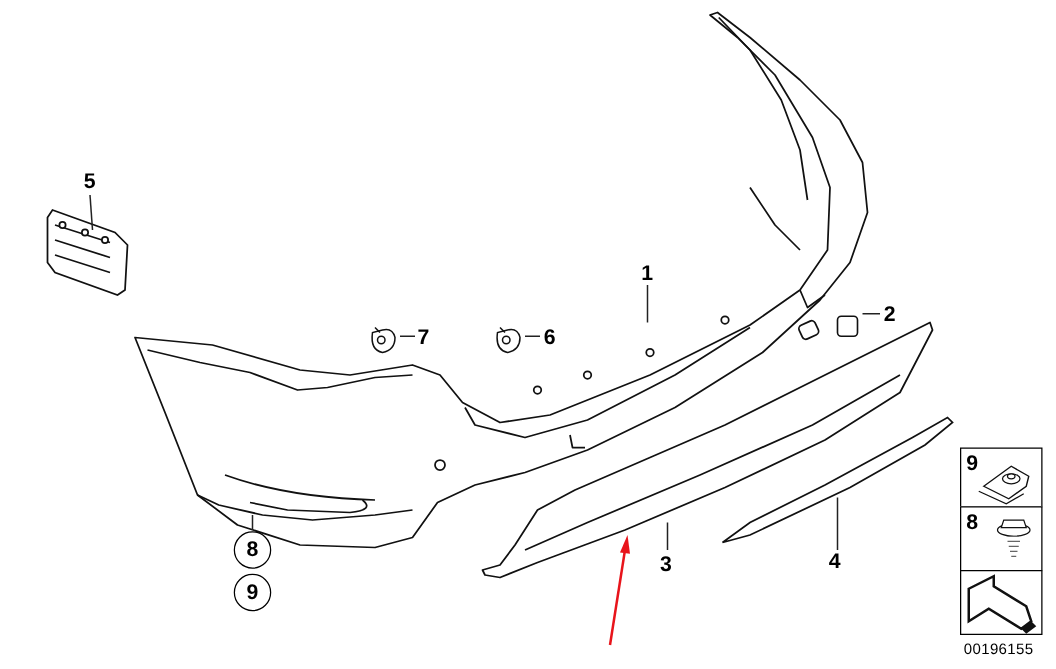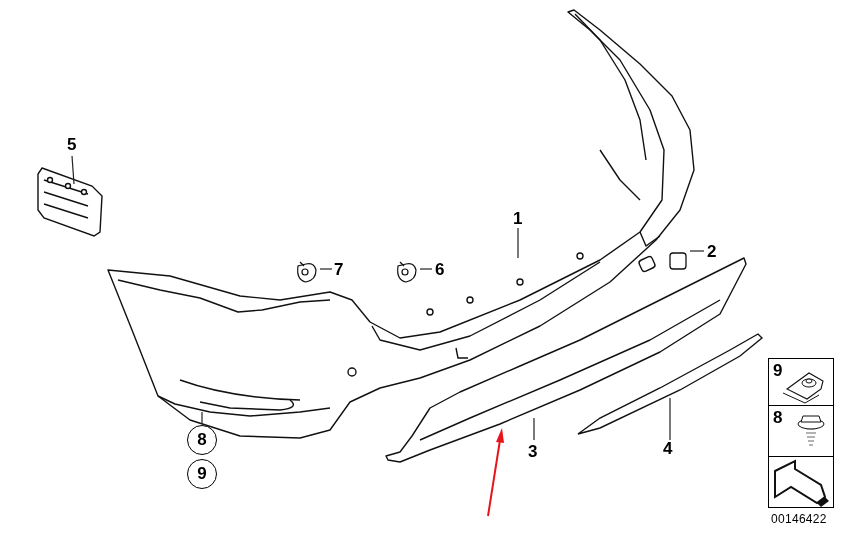--- a/index.html
+++ b/index.html
@@ -112,13 +112,13 @@
     <path d="M34 10 L50 10 L52 16 L32 16 Z" fill="#fff" stroke="#111"></path>
     <path d="M38 23 L46 23 M37 27 L47 27 M38 31 L46 31 M39 35 L45 35 M40 39 L44 39" stroke="#666"></path>
   </svg>
 </div>
 <div class="legend-box" style="top:456px; height:52px;">
   <svg width="66" height="52" style="position:absolute;left:0;top:0;">
     <path d="M6 14 L26 4 L26 12 L52 28 L56 40 L48 46 L22 30 L6 40 Z" fill="#fff" stroke="#111" stroke-width="2"></path>
     <path d="M48 46 L56 40 L60 44 L52 50 Z" fill="#111"></path>
   </svg>
 </div>
-<div class="diagram-id">00146422</div>
+<div class="diagram-id">00196155</div>
 
 </body></html>

